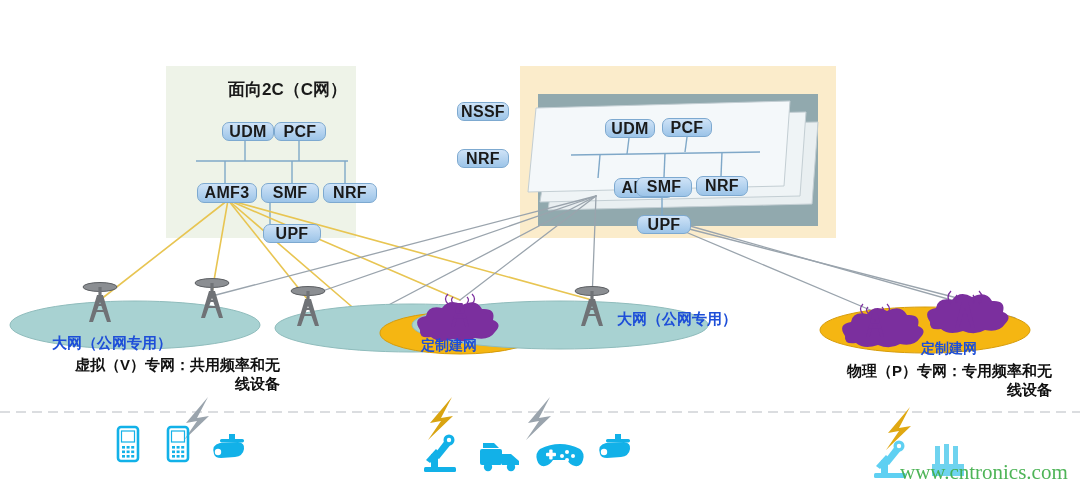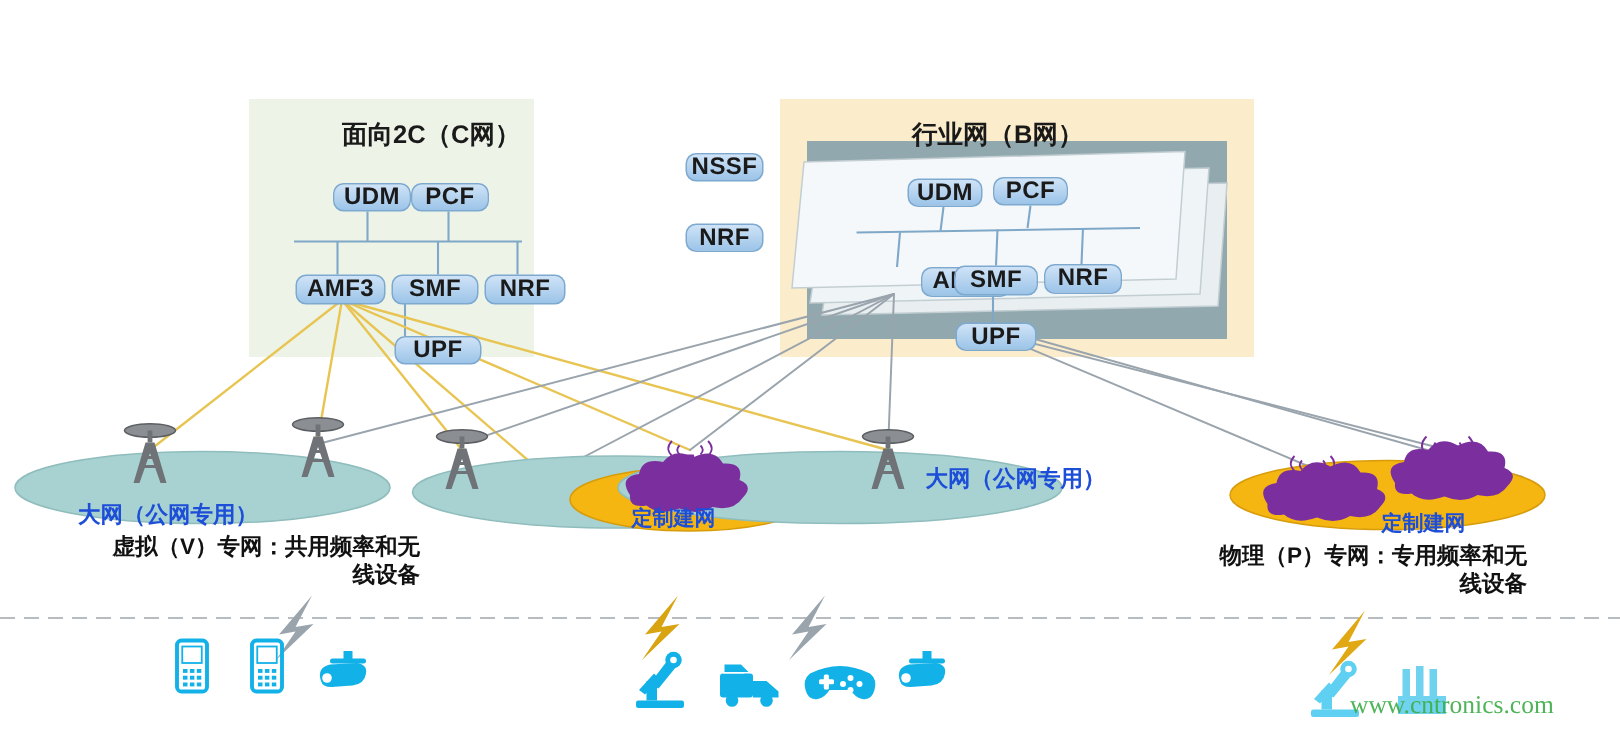--- a/index.html
+++ b/index.html
@@ -25,21 +25,21 @@
   }
   .zone-label{
     position:absolute;font-weight:bold;color:#1d4ed8;
     white-space:nowrap;text-align:center;
   }
   .caption{
     position:absolute;font-weight:bold;color:#111;
     text-align:right;line-height:1.25;
   }
   .watermark{
-    position:absolute;color:#3fae49;font-size:17px;
+    position:absolute;color:#3fae49;font-size:21px;
     font-family:"Liberation Serif","DejaVu Serif",serif;
     opacity:.92;white-space:nowrap;text-align:right;
   }
 </style>
 </head>
 <body>
 
 <div id="stage">
 
   <svg id="scene" viewBox="0 0 1080 489">
@@ -277,21 +277,20 @@
       <g transform="translate(948,462)">
         <rect x="-13" y="-16" width="5" height="18" fill="#6fd3ef"></rect>
         <rect x="-4" y="-18" width="5" height="20" fill="#6fd3ef"></rect>
         <rect x="5" y="-16" width="5" height="18" fill="#6fd3ef"></rect>
         <rect x="-16" y="2" width="32" height="12" fill="#6fd3ef"></rect>
       </g>
     </g>
   </svg>
 
   <div class="panel-title" style="left:228px;top:78px;font-size:17px;">面向2C（C网）</div>
-  <div class="panel-title" style="left:608px;top:78px;font-size:17px;">行业网（B网）</div>
 
   <div class="nf" style="left:222px;top:122px;width:52px;height:19px;">UDM</div>
   <div class="nf" style="left:274px;top:122px;width:52px;height:19px;">PCF</div>
   <div class="nf" style="left:197px;top:183px;width:60px;height:20px;">AMF3</div>
   <div class="nf" style="left:261px;top:183px;width:58px;height:20px;">SMF</div>
   <div class="nf" style="left:323px;top:183px;width:54px;height:20px;">NRF</div>
   <div class="nf" style="left:263px;top:224px;width:58px;height:19px;">UPF</div>
 
   <div class="nf" style="left:457px;top:102px;width:52px;height:19px;">NSSF</div>
   <div class="nf" style="left:457px;top:149px;width:52px;height:19px;">NRF</div>
@@ -303,18 +302,18 @@
   <div class="nf" style="left:696px;top:176px;width:52px;height:20px;">NRF</div>
   <div class="nf" style="left:637px;top:215px;width:54px;height:19px;">UPF</div>
 
   <div class="zone-label" style="left:52px;top:334px;font-size:15px;">大网（公网专用）</div>
   <div class="zone-label" style="left:421px;top:337px;font-size:14px;">定制建网</div>
   <div class="zone-label" style="left:617px;top:310px;font-size:15px;">大网（公网专用）</div>
   <div class="zone-label" style="left:921px;top:340px;font-size:14px;">定制建网</div>
 
   <div class="caption" style="left:10px;top:356px;width:270px;font-size:15px;white-space:pre-line;">虚拟（V）专网：共用频率和无
 线设备</div>
-  <div class="caption" style="left:758px;top:362px;width:260px;font-size:15px;white-space:pre-line;">物理（P）专网：专用频率和无
+  <div class="caption" style="left:792px;top:362px;width:260px;font-size:15px;white-space:pre-line;">物理（P）专网：专用频率和无
 线设备</div>
 
   <div class="watermark" style="left:900px;top:460px;">www.cntronics.com</div>
 
 </div>
 
 </body></html>

